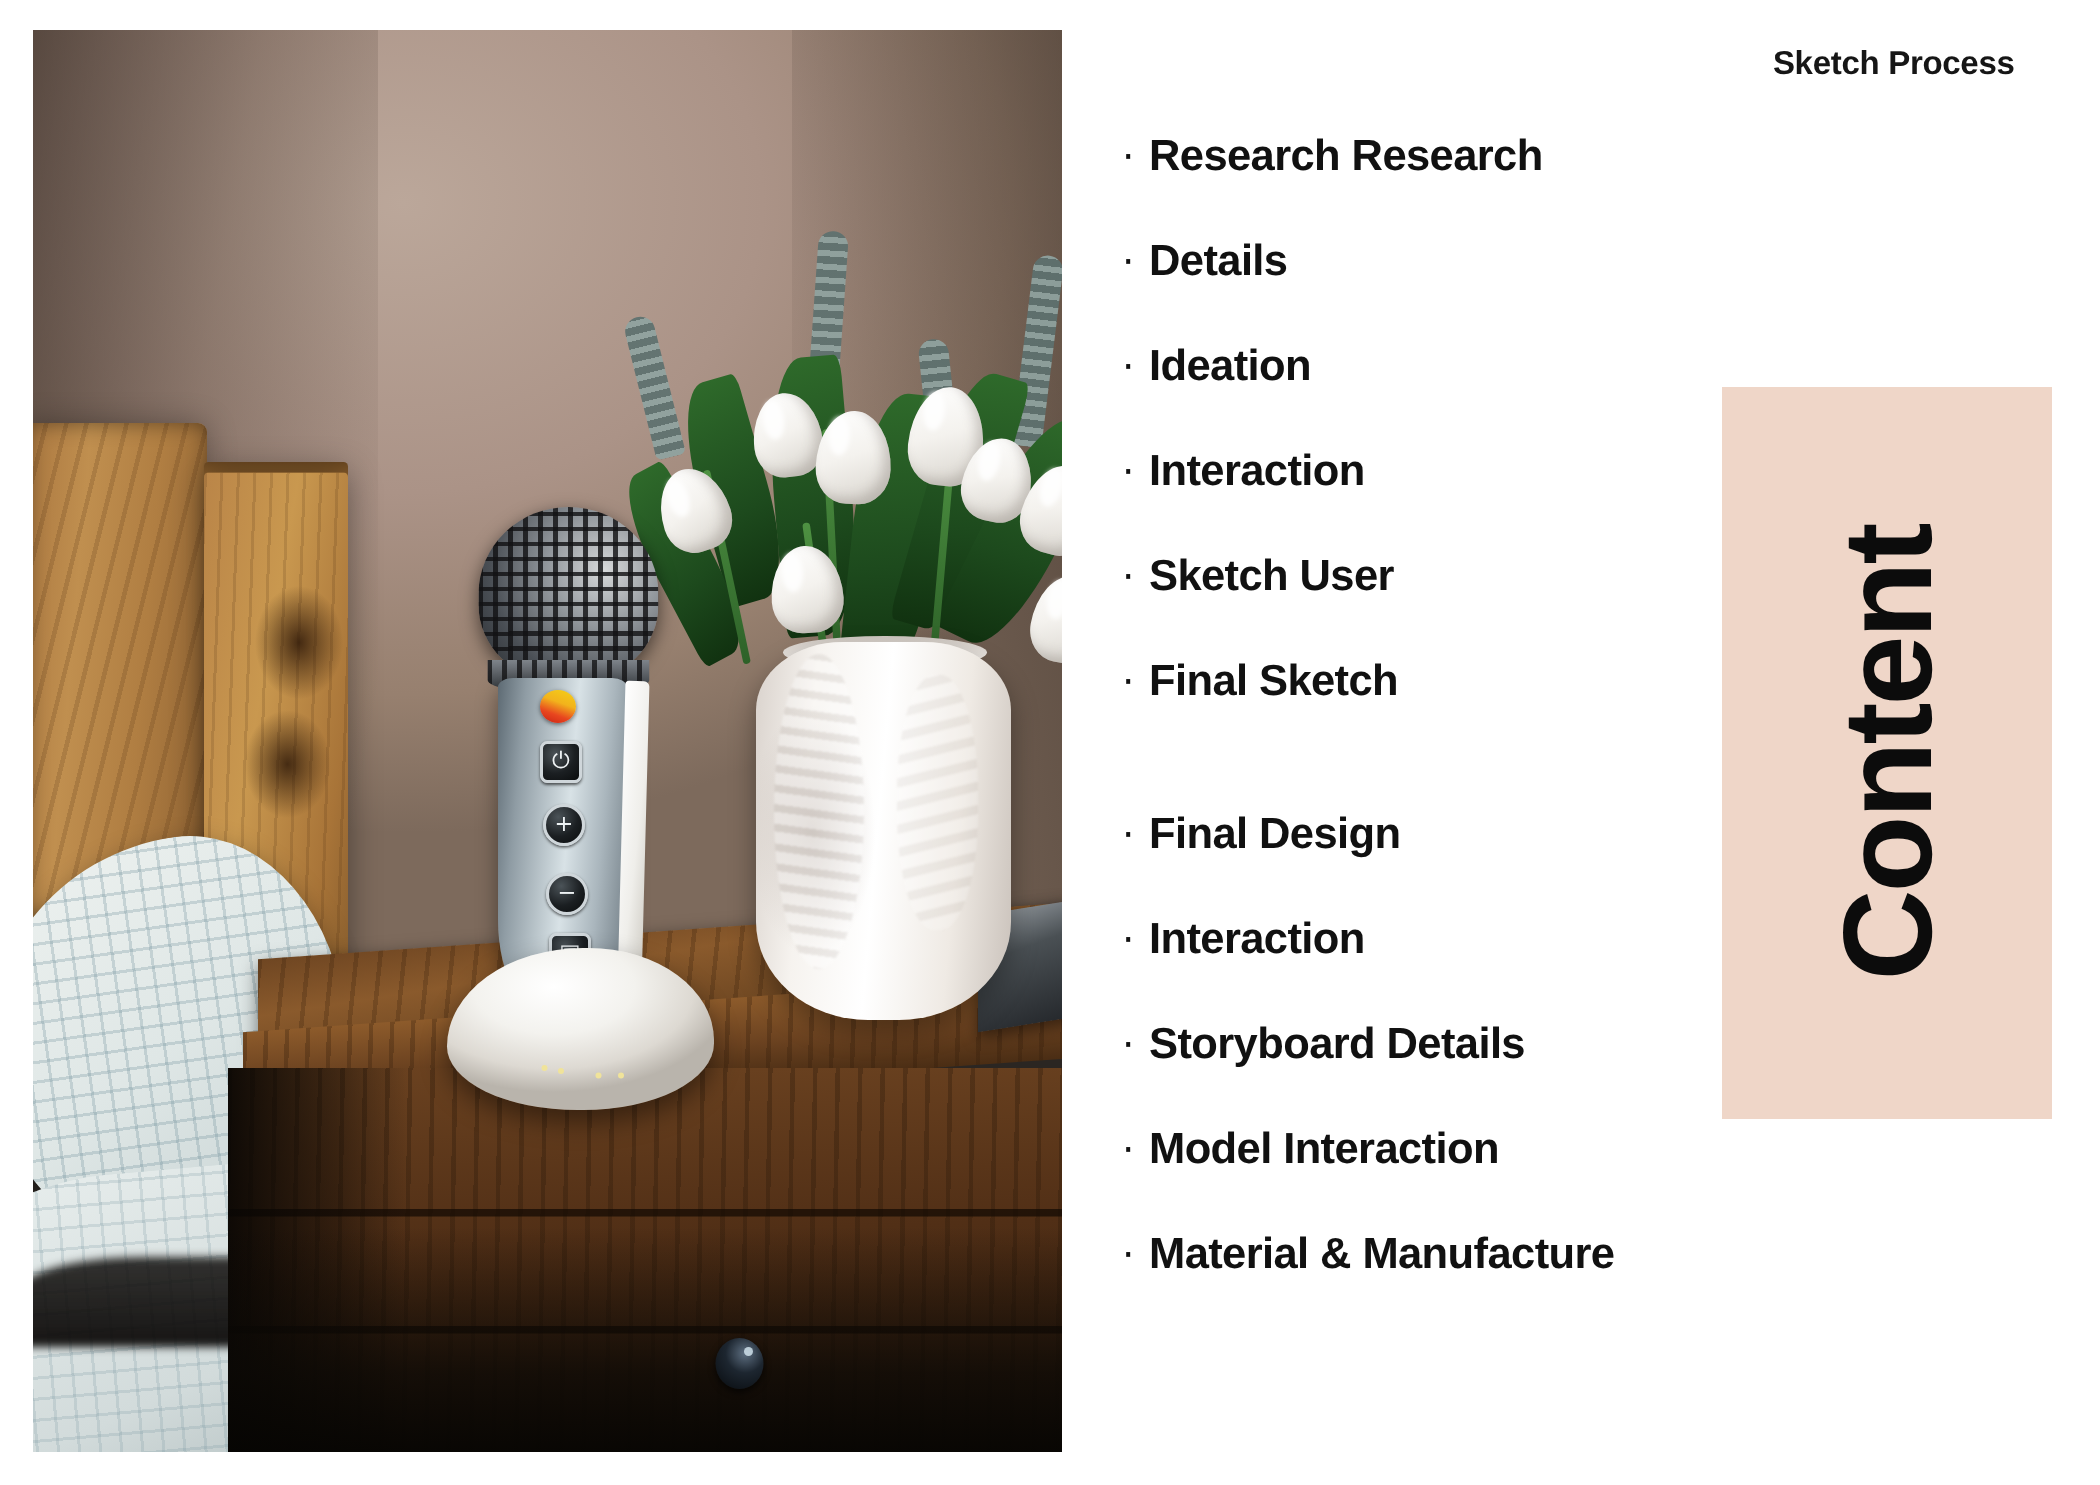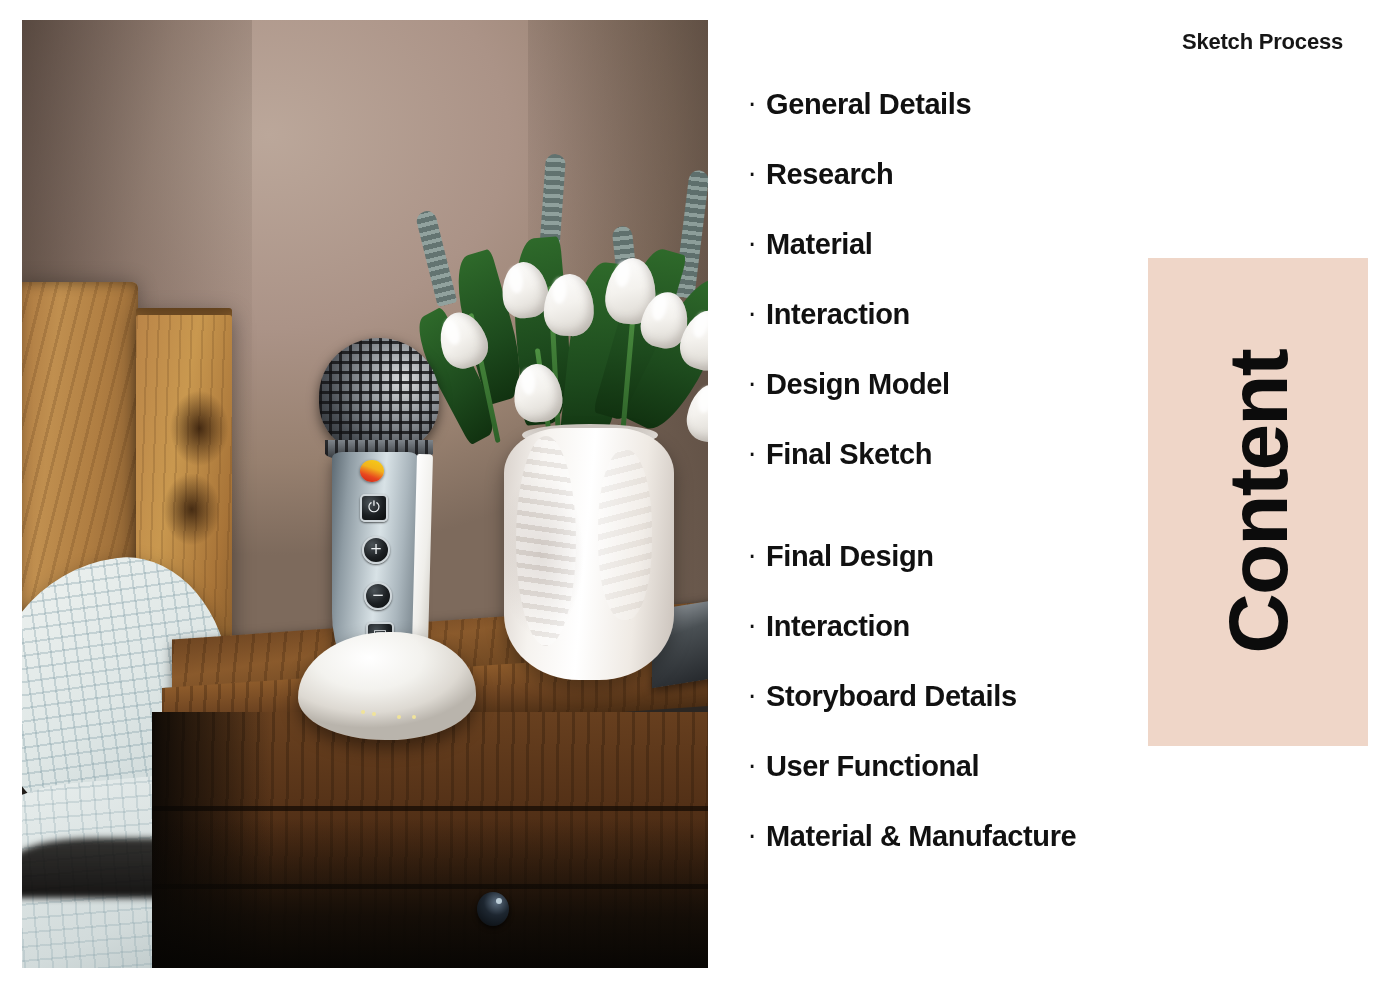--- a/index.html
+++ b/index.html
@@ -498,37 +498,37 @@
     </div>
   </div>
 
   <div id="header-title">Sketch Process</div>
 
   <div id="content-list">
 
     <div class="list-group">
       <div class="list-item">
         <span class="bullet">·</span>
-        <span class="item-label">General Details</span>
-      </div>
-      <div class="list-item">
-        <span class="bullet">·</span>
-        <span class="item-label">Research</span>
-      </div>
-      <div class="list-item">
-        <span class="bullet">·</span>
-        <span class="item-label">Material</span>
+        <span class="item-label">Research Research</span>
+      </div>
+      <div class="list-item">
+        <span class="bullet">·</span>
+        <span class="item-label">Details</span>
+      </div>
+      <div class="list-item">
+        <span class="bullet">·</span>
+        <span class="item-label">Ideation</span>
       </div>
       <div class="list-item">
         <span class="bullet">·</span>
         <span class="item-label">Interaction</span>
       </div>
       <div class="list-item">
         <span class="bullet">·</span>
-        <span class="item-label">Design Model</span>
+        <span class="item-label">Sketch User</span>
       </div>
       <div class="list-item">
         <span class="bullet">·</span>
         <span class="item-label">Final Sketch</span>
       </div>
     </div>
 
     <div class="list-group second">
       <div class="list-item">
         <span class="bullet">·</span>
@@ -537,21 +537,21 @@
       <div class="list-item">
         <span class="bullet">·</span>
         <span class="item-label">Interaction</span>
       </div>
       <div class="list-item">
         <span class="bullet">·</span>
         <span class="item-label">Storyboard Details</span>
       </div>
       <div class="list-item">
         <span class="bullet">·</span>
-        <span class="item-label">User Functional</span>
+        <span class="item-label">Model Interaction</span>
       </div>
       <div class="list-item">
         <span class="bullet">·</span>
         <span class="item-label">Material &amp; Manufacture</span>
       </div>
     </div>
 
   </div>
 
   <div id="content-panel">

